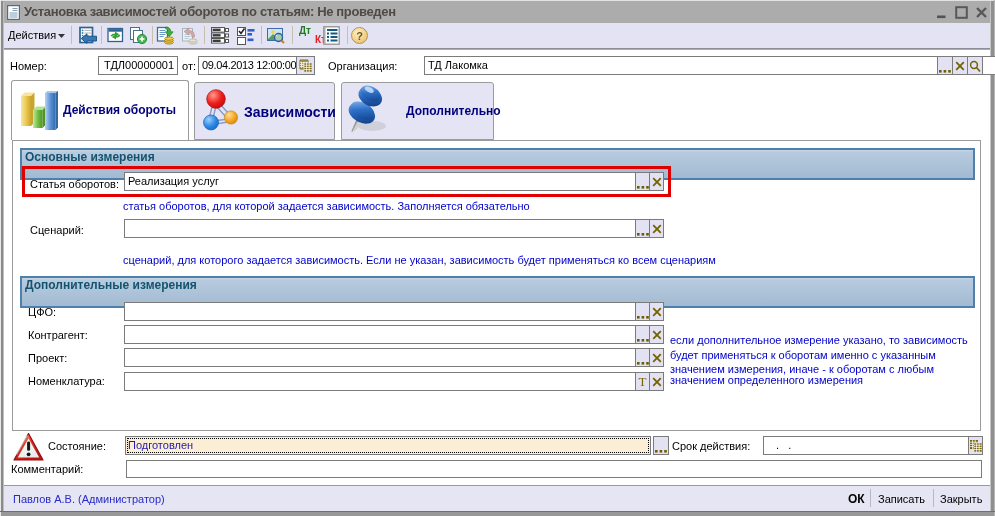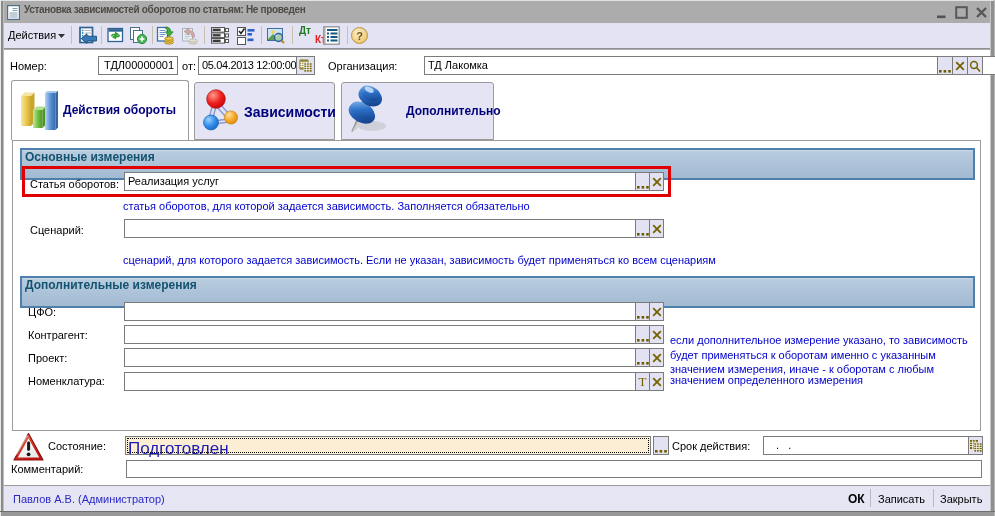--- a/index.html
+++ b/index.html
@@ -26,21 +26,21 @@
 <div class="abs" style="left:1px;top:512px;width:993px;height:4px;background:#989898"></div>
 
 <svg class="abs" style="left:7px;top:5px" width="13" height="15" viewBox="0 0 13 15">
  <rect x="0.5" y="0.5" width="12" height="14" fill="#fff" stroke="#4a7088" stroke-width="1.4"></rect>
  <line x1="5.5" y1="3.5" x2="10.5" y2="3.5" stroke="#7e9db3" stroke-width="1"></line>
  <line x1="5.5" y1="5.5" x2="10.5" y2="5.5" stroke="#7e9db3" stroke-width="1"></line>
  <line x1="2.5" y1="8" x2="10.5" y2="8" stroke="#7e9db3" stroke-width="1"></line>
  <line x1="2.5" y1="10" x2="10.5" y2="10" stroke="#7e9db3" stroke-width="1"></line>
  <line x1="2.5" y1="12" x2="10.5" y2="12" stroke="#7e9db3" stroke-width="1"></line>
 </svg>
-<div class="abs" style="left:24px;top:4px;font-weight:bold;font-size:10px;letter-spacing:-0.35px;color:#4e4a45">Установка зависимостей оборотов по статьям: Не проведен</div>
+<div class="abs" style="left:24px;top:4px;font-weight:bold;font-size:13px;letter-spacing:-0.35px;color:#4e4a45">Установка зависимостей оборотов по статьям: Не проведен</div>
 
 <svg class="abs" style="left:930px;top:4px" width="62" height="16" viewBox="0 0 62 16">
  <rect x="7" y="11.5" width="8.5" height="2.6" fill="#535353"></rect>
  <rect x="26.2" y="3.2" width="10.6" height="10.6" fill="none" stroke="#585858" stroke-width="2"></rect>
  <path d="M47 4 L56 13 M56 4 L47 13" stroke="#585858" stroke-width="2.4"></path>
 </svg>
 
 <div class="abs" style="left:4px;top:23px;width:986px;height:26px;background:#e3e3f4;border-bottom:1px solid #8f8f98"></div>
 <div class="abs" style="left:8px;top:29px;font-size:11px;color:#000">Действия</div>
 <svg class="abs" style="left:58px;top:34px" width="8" height="5">
@@ -156,21 +156,21 @@
     </defs>
  <circle cx="9.5" cy="9.5" r="8" fill="url(#qg)" stroke="#b99545"></circle>
  <text x="9.5" y="13.5" text-anchor="middle" font-size="11" font-weight="bold" fill="#6d5513">?</text>
 </svg>
 
 <div class="abs" style="left:4px;top:50px;width:986px;height:435px;background:#fff"></div>
 
 <div class="lbl" style="left:10px;top:60px">Номер:</div>
 <div class="fld" style="left:98px;top:56px;width:80px;height:19px;text-align:right">ТДЛ00000001</div>
 <div class="lbl" style="left:182px;top:60px">от:</div>
-<div class="fld" style="left:198px;top:56px;width:99px;height:19px;letter-spacing:-0.35px">05.04.2013 12:00:00</div>
+<div class="fld" style="left:198px;top:56px;width:99px;height:19px;letter-spacing:-0.35px">09.04.2013 12:00:00</div>
 <div class="fbtn" style="left:296px;top:56px;width:19px;height:19px"><svg width="14" height="14" style="margin-top:2px" viewBox="0 0 14 14">
       <g fill="#756200">
         <path d="M1 1 h8 v9 h-8 Z M2.6 2.8 v6 M4.2 2.8 v6 M5.8 2.8 v6 M7.4 2.8 v6" stroke="#fff" stroke-width="0.9" fill="#756200"></path>
         <path d="M1 1 h8 v9 h-8 Z" fill="none" stroke="#756200"></path>
         <g stroke="#fff" stroke-width="0.8">
           <line x1="1" y1="3.2" x2="9" y2="3.2"></line>
           <line x1="1" y1="5.4" x2="9" y2="5.4"></line>
           <line x1="1" y1="7.6" x2="9" y2="7.6"></line>
         </g>
         <path d="M5 4 h8 v9 h-8 Z" fill="#756200" stroke="#e2e2f2" stroke-width="0.7"></path>
@@ -390,21 +390,21 @@
  </defs>
  <path d="M16.5 1.6 L31 28 L2 28 Z" fill="url(#tr)" stroke="#8c1010" stroke-width="1.2" stroke-linejoin="round"></path>
  <path d="M16.5 6.4 L27.2 25.6 L5.8 25.6 Z" fill="url(#tw)"></path>
  <path d="M16.5 3 L8 18 L4.5 24 L6.5 13.5 L14 4 Z" fill="#ffffff" opacity="0.55"></path>
  <rect x="15.1" y="9.6" width="3" height="9.2" rx="1.4" fill="#161616"></rect>
  <circle cx="16.6" cy="22.3" r="1.9" fill="#161616"></circle>
 </svg>
 <div class="lbl" style="left:48px;top:440px">Состояние:</div>
 <div class="abs" style="left:125px;top:436px;width:526px;height:19px;background:#fceed4;border:1px solid #7b7b7b">
   <div class="abs" style="left:1px;top:1px;right:1px;bottom:1px;border:1px dotted #000"></div>
-  <div class="abs" style="left:2px;top:2px;font-size:17px;color:#1a1ab4">Подготовлен</div>
+  <div class="abs" style="left:2px;top:2px;font-size:11px;color:#1a1ab4">Подготовлен</div>
 </div>
 <div class="fbtn" style="left:653px;top:436px;width:16px;height:19px"><svg width="12" height="14" viewBox="0 0 12 14" style="margin-top:3px">
       <g fill="#6e5c00">
         <rect x="0" y="10" width="2.6" height="2.6"></rect>
         <rect x="4.6" y="10" width="2.6" height="2.6"></rect>
         <rect x="9.2" y="10" width="2.6" height="2.6"></rect>
       </g>
     </svg></div>
 <div class="lbl" style="left:672px;top:440px">Срок действия:</div>
 <div class="fld" style="left:763px;top:436px;width:206px;height:19px;color:#000;padding-left:12px">.&nbsp;&nbsp;&nbsp;.</div>

